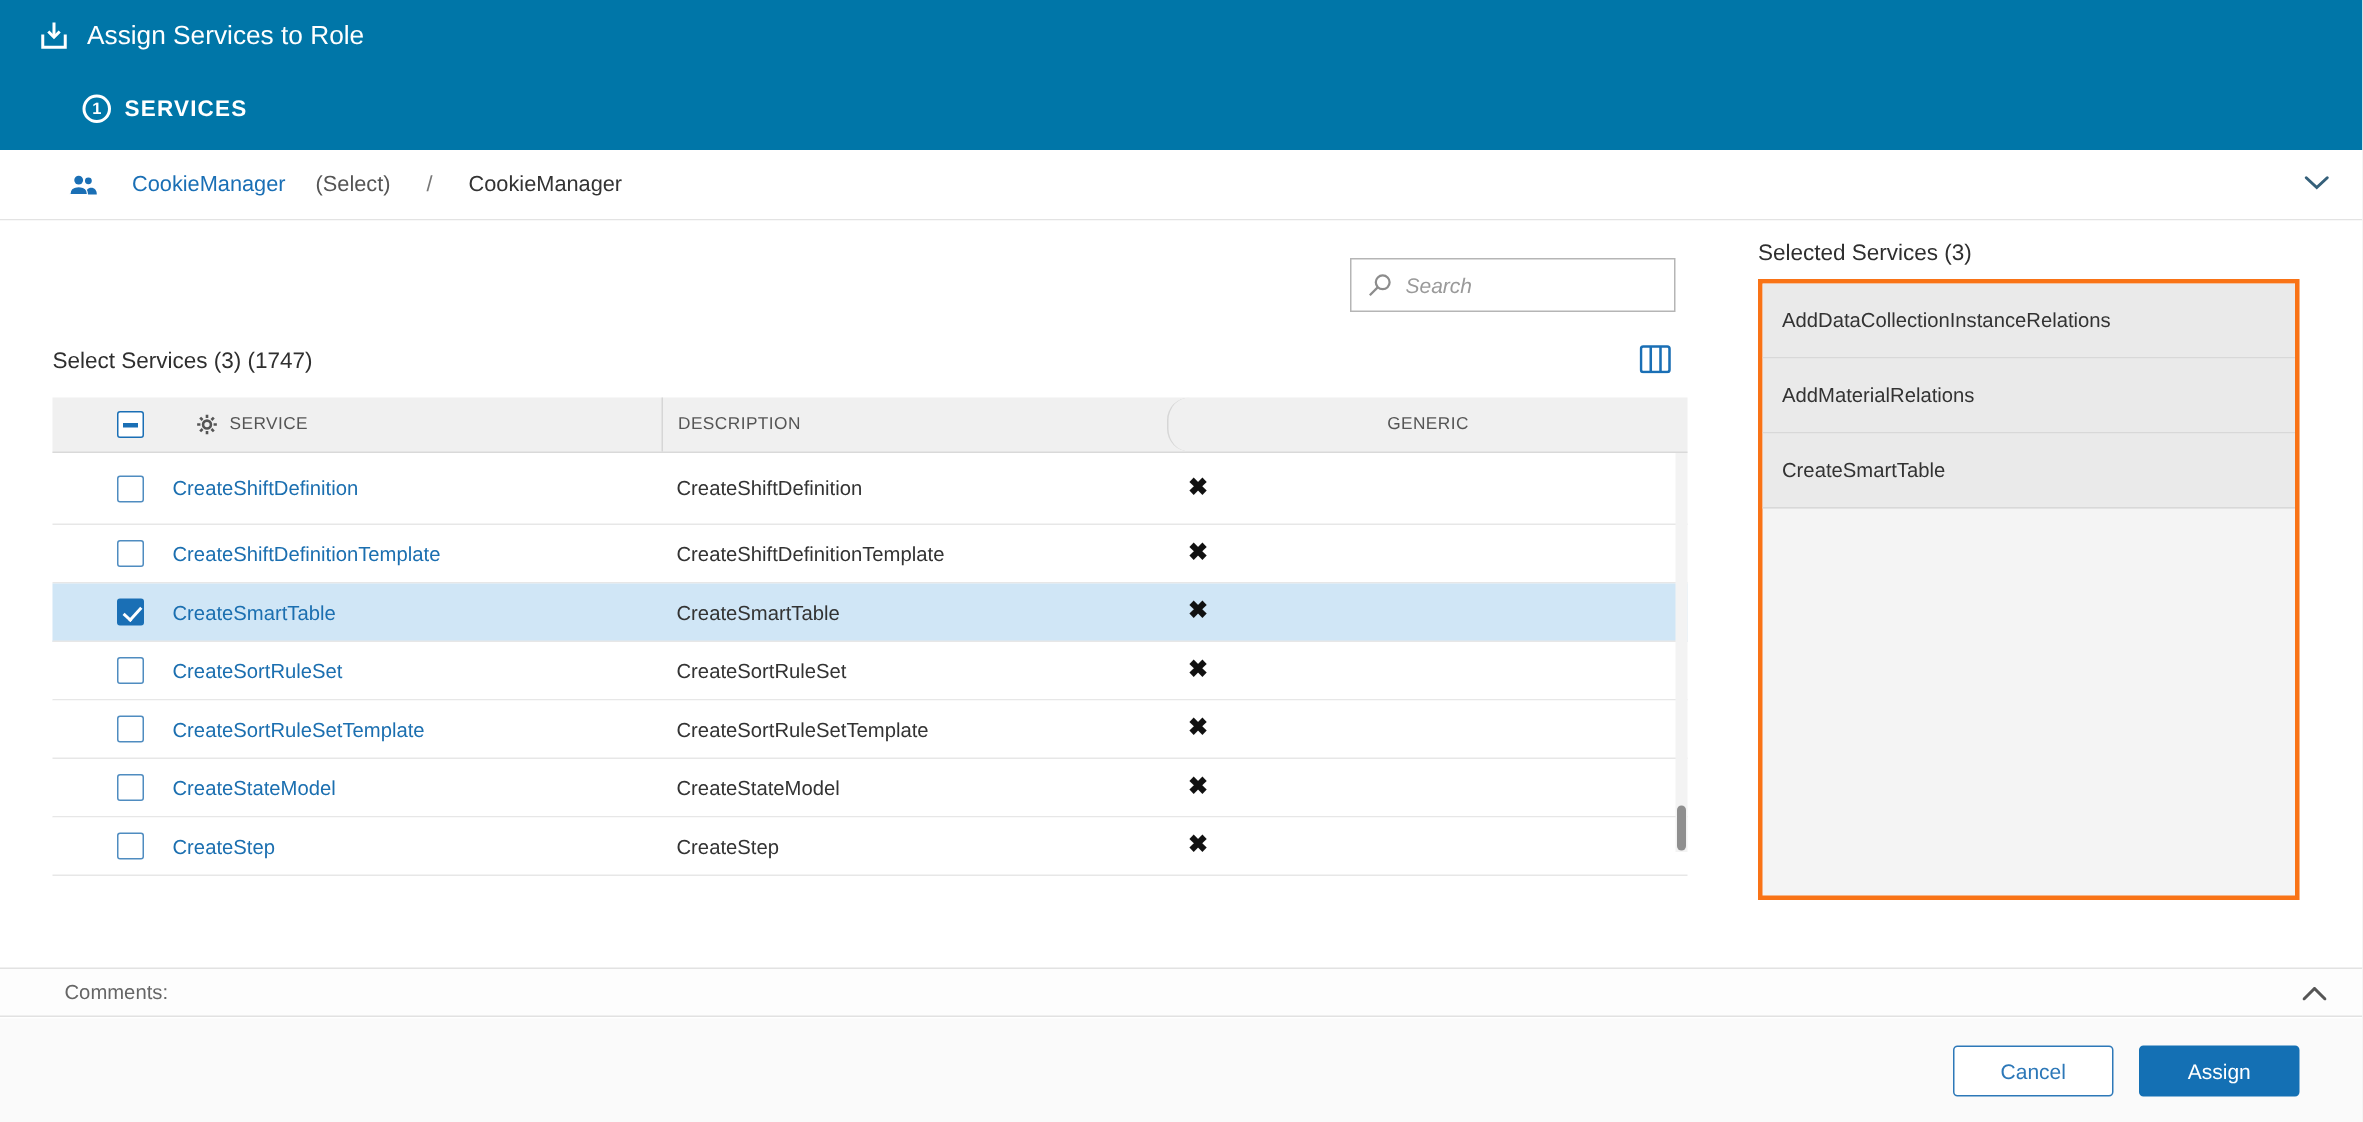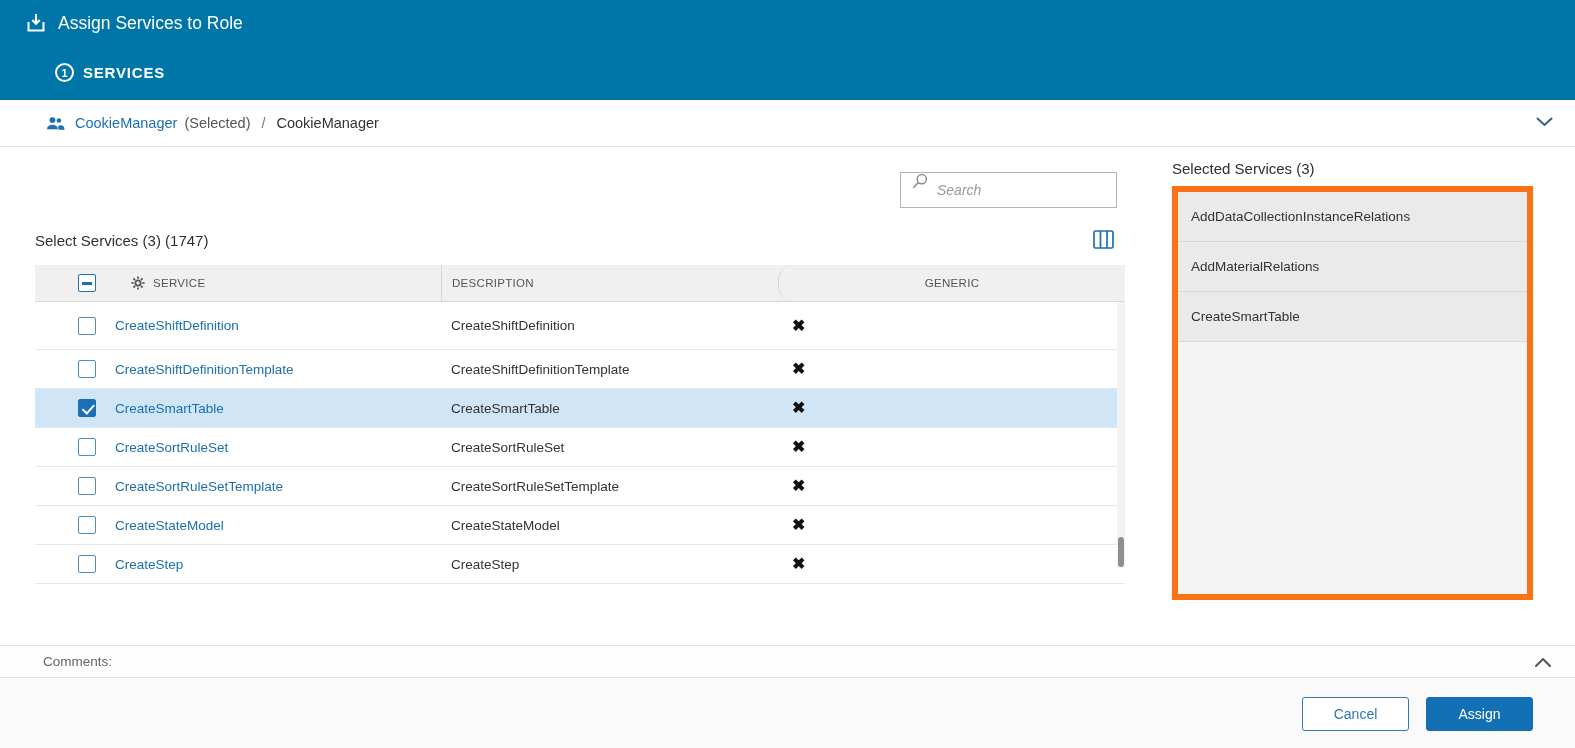--- a/index.html
+++ b/index.html
@@ -2,42 +2,42 @@
 <html><head>
 <meta charset="utf-8">
 <style>
   *{margin:0;padding:0;box-sizing:border-box;}
   html,body{background:#e9e9e9;}
   .app{position:relative;width:1575px;height:748px;background:#fff;overflow:hidden;
        font-family:"Liberation Sans",sans-serif;color:#333;}
 
   
   .topbar{position:absolute;top:0;left:0;right:0;height:100px;background:#0076a8;}
-  .title-row{position:absolute;top:13px;left:25px;display:flex;gap:11px;}
+  .title-row{position:absolute;top:13px;left:25px;display:flex;align-items:center;gap:11px;}
   .app-title{color:#fff;font-size:17.5px;}
   .step-row{position:absolute;top:63px;left:55px;display:flex;align-items:center;gap:9px;}
   .step-circle{width:19px;height:19px;border:2px solid #fff;border-radius:50%;
        display:flex;align-items:center;justify-content:center;color:#fff;font-size:11px;font-weight:700;}
   .step-label{color:#fff;font-size:15px;font-weight:700;letter-spacing:.8px;}
 
   
   .breadcrumb{position:absolute;top:100px;left:0;right:0;height:47px;background:#fff;
        border-bottom:1px solid #e3e3e3;display:flex;align-items:center;padding-left:46px;
-       font-size:14.5px;gap:7px;}
+       font-size:14.5px;gap:20px;}
   .bc-link{color:#1a6fb5;cursor:pointer;}
   .bc-status{color:#555;}
   .bc-sep{color:#777;margin:0 4px;}
   .bc-current{color:#333;}
   .bc-expand{position:absolute;right:22px;top:17px;cursor:pointer;display:flex;}
 
   
   .content{position:absolute;top:147px;left:0;right:0;height:498px;background:#fff;}
 
   .search-box{position:absolute;left:900px;top:25px;width:217px;height:36px;border:1px solid #b5b5b5;
-       background:#fff;display:flex;padding:0 11px;gap:9px;}
+       background:#fff;display:flex;align-items:center;padding:0 11px;gap:9px;}
   .search-input{border:none;outline:none;flex:1;font-size:14px;color:#333;background:transparent;
        font-family:inherit;min-width:0;}
   .search-input::placeholder{color:#9a9a9a;font-style:italic;}
 
   .select-title{position:absolute;left:35px;top:85px;font-size:15px;color:#2f2f2f;}
   .columns-btn{position:absolute;left:1090px;top:79px;width:26px;height:26px;display:flex;
        align-items:center;justify-content:center;cursor:pointer;}
 
   
   .table{position:absolute;left:35px;top:118px;width:1090px;}
@@ -77,21 +77,21 @@
   .caret-down{width:0;height:0;border-left:4.5px solid transparent;border-right:4.5px solid transparent;
        border-top:6px solid #1a6fb5;margin-top:2px;}
   .page-block{font-size:13.5px;line-height:1.5;color:#333;}
   .page-records{font-size:12.5px;color:#555;}
   .pg-group{display:flex;align-items:center;gap:34px;}
   .pg-btn{width:24px;height:24px;display:flex;align-items:center;justify-content:center;cursor:pointer;}
 
   
   .selected-panel{position:absolute;left:1172px;top:13px;width:361px;}
   .panel-title{font-size:15px;color:#2f2f2f;margin-bottom:9px;}
-  .panel-box{width:361px;height:414px;background:#f4f4f4;border:6px solid #f97316;overflow:hidden;}
+  .panel-box{width:361px;height:414px;background:#f4f4f4;border:3px solid #f97316;overflow:hidden;}
   .panel-item{height:50px;display:flex;align-items:center;padding:0 13px;background:#eaeaea;
        border-bottom:1px solid #d8d8d8;font-size:13.5px;color:#333;}
 
   
   .comments-bar{position:absolute;top:645px;left:0;right:0;height:33px;border-top:1px solid #e2e2e2;
        border-bottom:1px solid #e2e2e2;background:#fdfdfd;display:flex;align-items:center;
        padding-left:43px;font-size:13.5px;color:#666;}
   .comments-toggle{position:absolute;right:24px;top:12px;cursor:pointer;display:flex;}
 
   
@@ -127,21 +127,21 @@
   <div class="breadcrumb">
     <span style="display:flex;margin-right:3px;">
       <svg width="19" height="15" viewBox="0 0 20 15" fill="#1a6fb5">
         <circle cx="13.6" cy="4.4" r="2.4"></circle>
         <path d="M11.7 14 c0-3 1.6-4.7 3.9-4.7 2.3 0 3.9 1.7 3.9 4.7z"></path>
         <circle cx="6.8" cy="3.9" r="3.1"></circle>
         <path d="M0.6 14 c0-3.6 2.6-5.5 6.2-5.5 3.6 0 6.2 1.9 6.2 5.5z" stroke="#fff" stroke-width="0.8"></path>
       </svg>
     </span>
     <span class="bc-link">CookieManager</span>
-    <span class="bc-status">(Selected)</span>
+    <span class="bc-status">(Select)</span>
     <span class="bc-sep">/</span>
     <span class="bc-current">CookieManager</span>
     <span class="bc-expand">
       <svg width="17" height="10" viewBox="0 0 17 10" fill="none" stroke="#35607a" stroke-width="2" stroke-linecap="round">
         <polyline points="1.5,1.5 8.5,8 15.5,1.5"></polyline>
       </svg>
     </span>
   </div>
 
   <div class="content">

